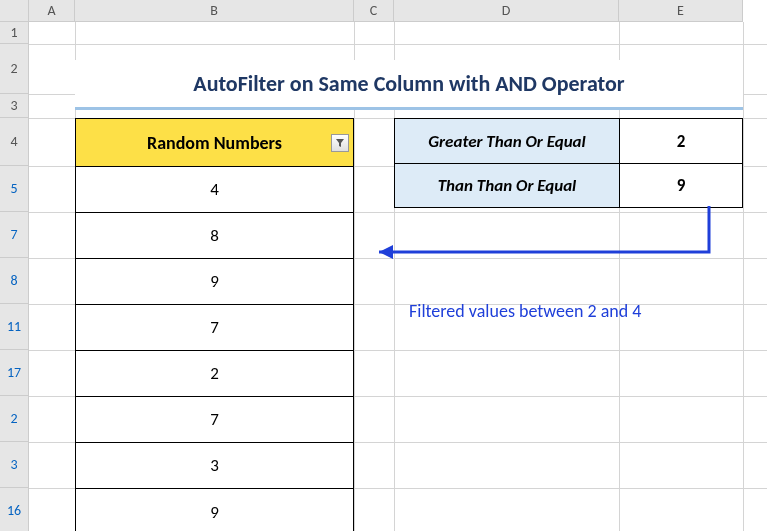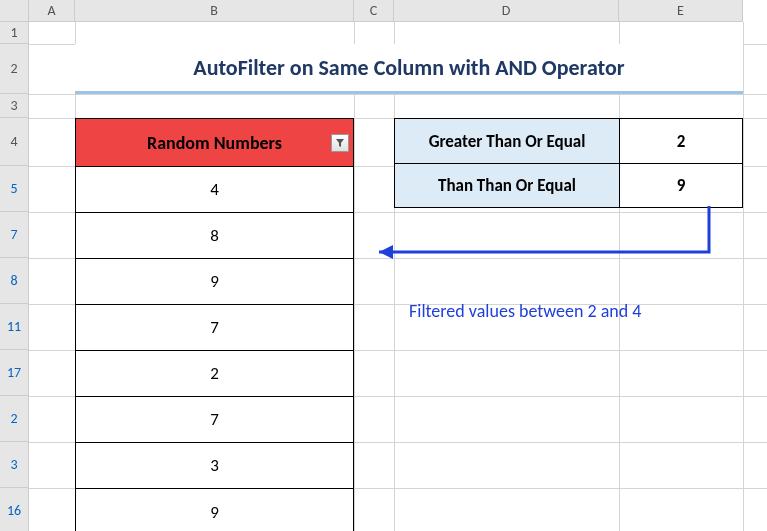--- a/index.html
+++ b/index.html
@@ -69,21 +69,21 @@
   .cA { width: 46px; } .cB { width: 279px; } .cC { width: 40px; } .cD { width: 225px; } .cE { width: 124px; }
   .r1 { height: 22px; } .r2 { height: 50px; } .r3 { height: 24px; }
   .r4 { height: 48px; } .rN { height: 46px; }
 
   .content {
     position: absolute;
     top: 22px; left: 29px;
   }
   .title-box {
     position: absolute;
-    top: 22px; left: 46px;
+    top: 38px; left: 46px;
     width: 668px; height: 50px;
     display: flex;
     align-items: center;
     justify-content: center;
     font-size: 22px;
     font-weight: bold;
     color: #1f3864;
     border-bottom: 3px solid #9dc3e6;
     background: #fff;
   }
@@ -91,21 +91,21 @@
   
   .rn-table {
     position: absolute;
     top: 96px; left: 46px;
     width: 279px;
     border: 1px solid #000;
     background:#fff;
   }
   .rn-head {
     height: 48px;
-    background: #ef4444;
+    background: #fde047;
     display: flex;
     align-items: center;
     justify-content: center;
     font-weight: bold;
     font-size: 18px;
     border-bottom: 1px solid #000;
     position: relative;
   }
   .filter-btn {
     position: absolute;
@@ -142,20 +142,21 @@
   .crit-row + .crit-row .crit-val { border-top: 1px solid #000; }
   .crit-label {
     width: 225px;
     background: #ddebf7;
     display: flex;
     align-items: center;
     justify-content: center;
     font-weight: bold;
     font-size: 17px;
     border-right: 1px solid #000;
+    font-style: italic;
   }
   .crit-val {
     flex: 1;
     display: flex;
     align-items: center;
     justify-content: center;
     font-weight: bold;
     font-size: 17px;
   }
 

